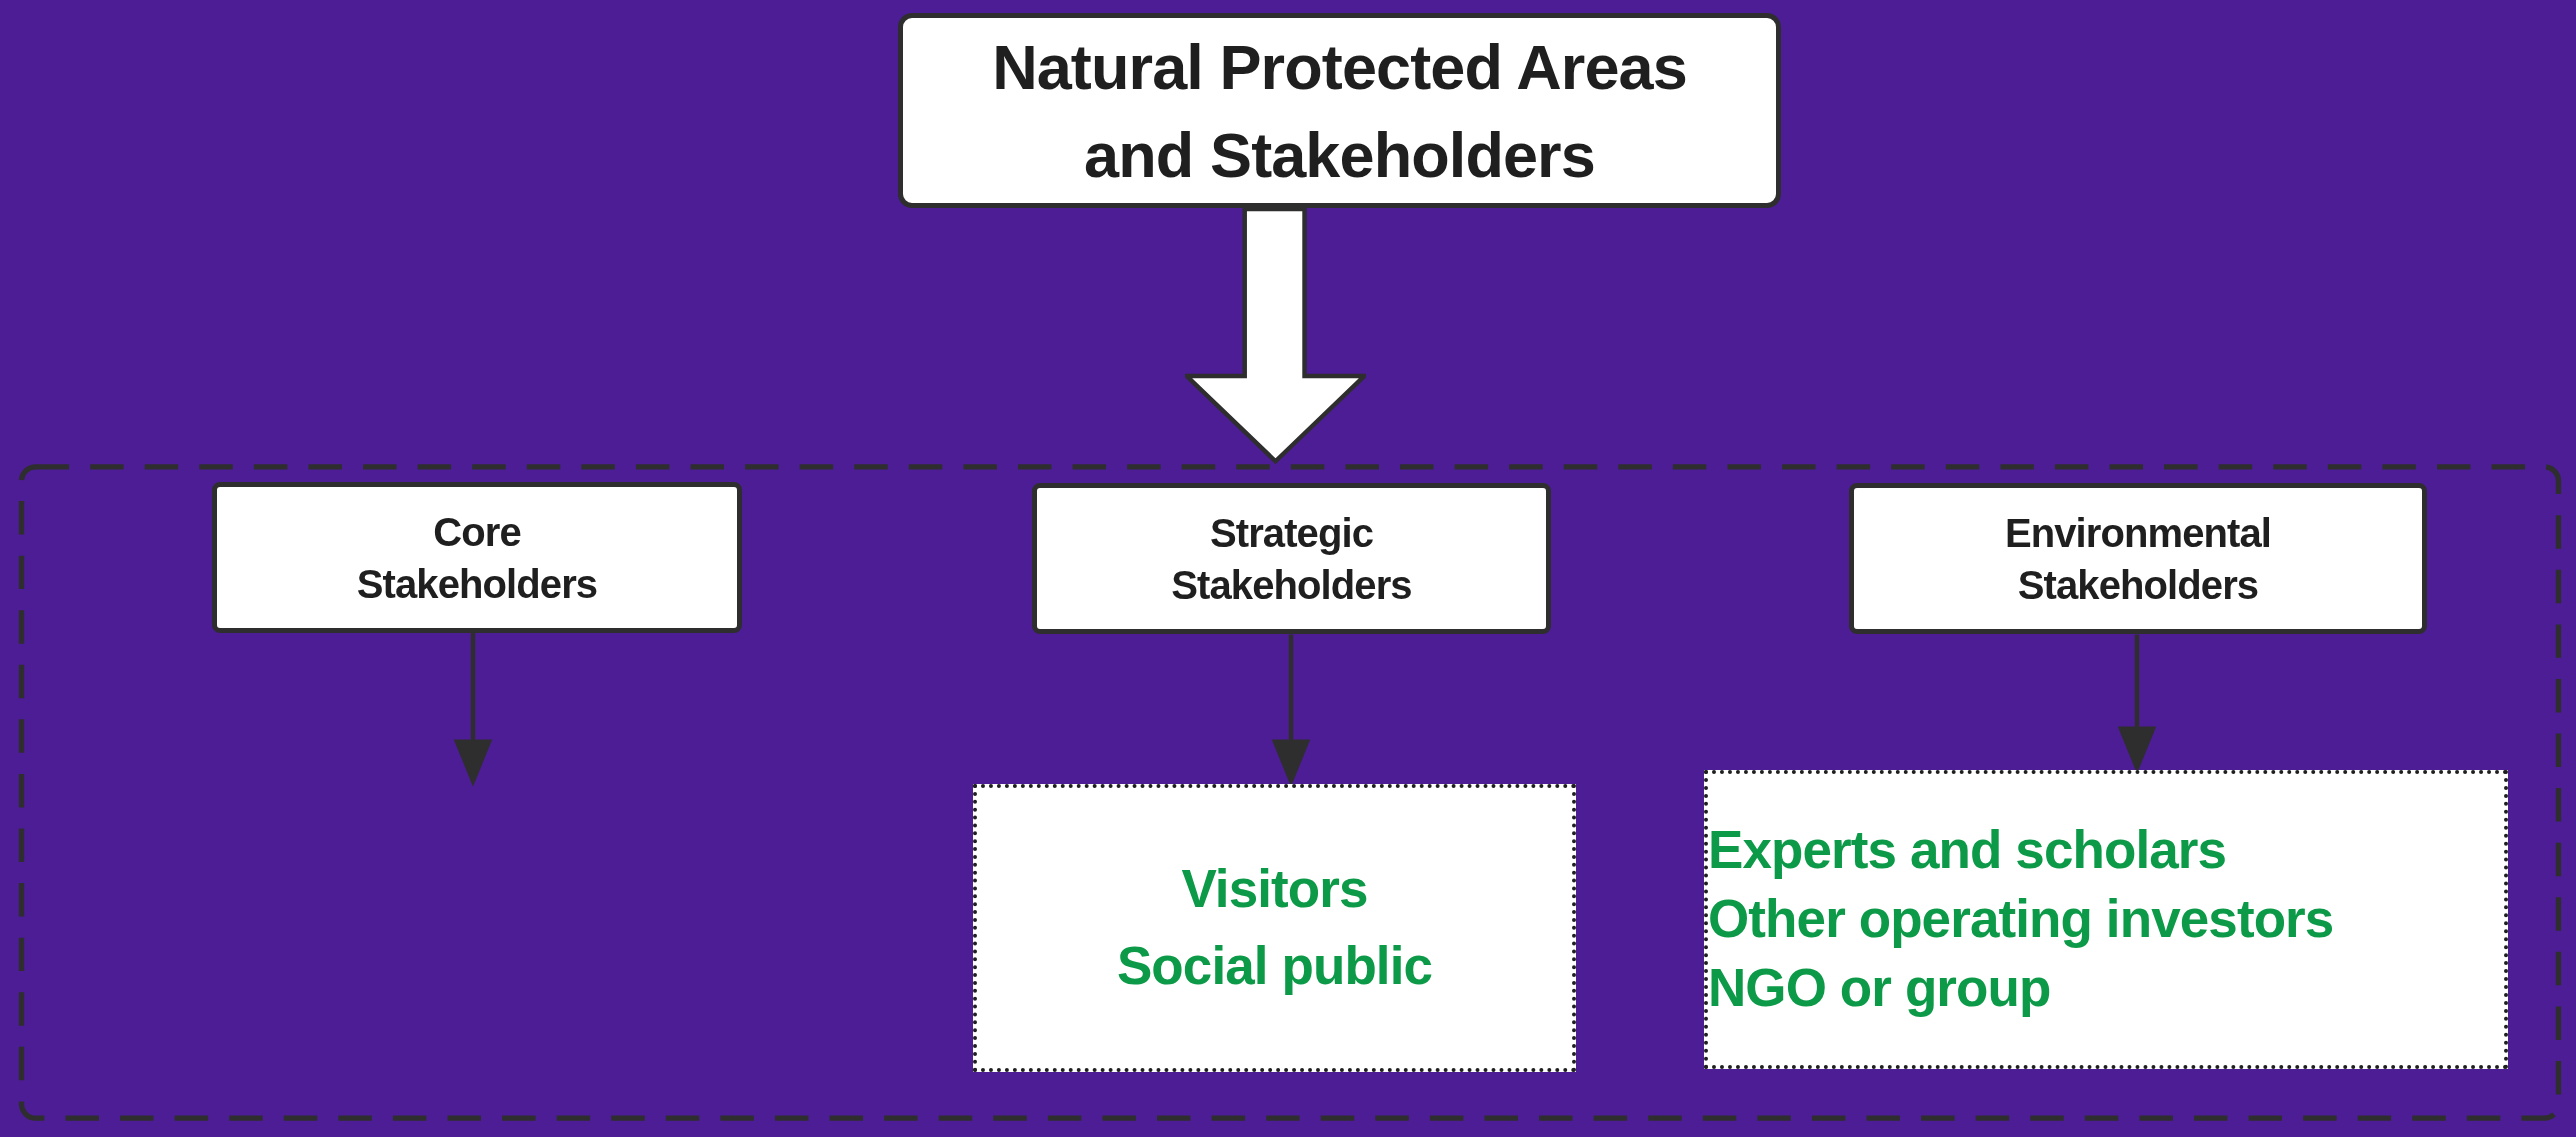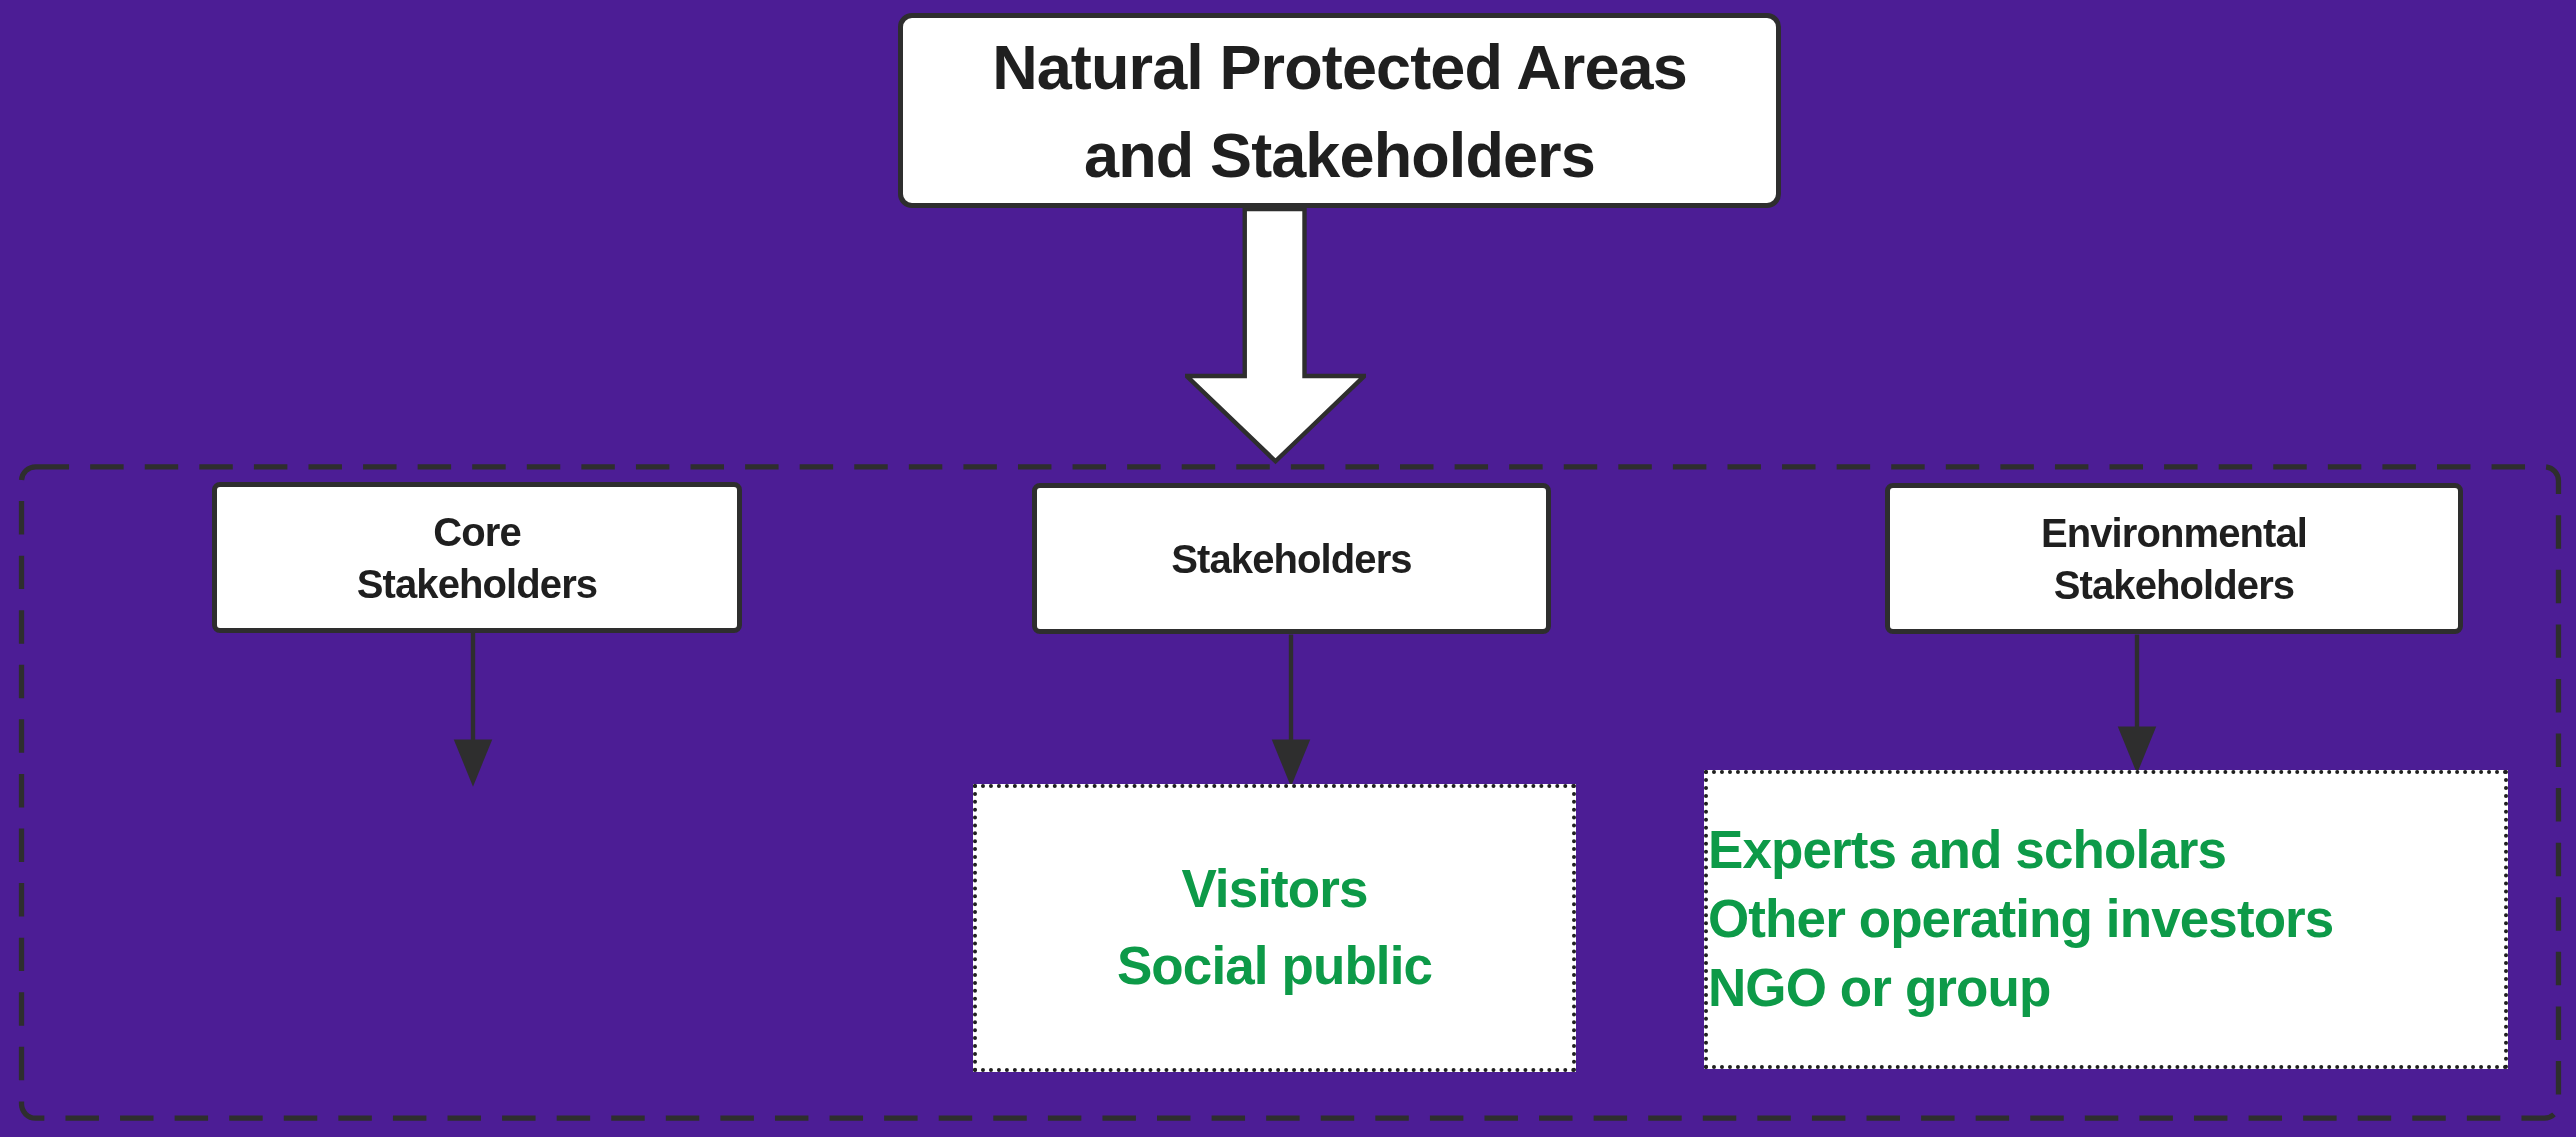--- a/index.html
+++ b/index.html
@@ -27,21 +27,21 @@
     font-size:63px;line-height:1.4;
     letter-spacing:-0.9px;
   }
   .header-box{
     border-radius:8px;
     font-size:40px;line-height:1.3;
     letter-spacing:-0.9px;
   }
   .header-core{left:212px;top:482px;width:530px;height:151px;}
   .header-strategic{left:1032px;top:483px;width:519px;height:151px;}
-  .header-environmental{left:1849px;top:483px;width:578px;height:151px;margin-left:36px;}
+  .header-environmental{left:1849px;top:483px;width:578px;height:151px;}
   .dotted-box{
     position:absolute;
     background:#ffffff;
     border:4.4px dotted #1f1f1f;
     display:flex;flex-direction:column;justify-content:center;
     font-weight:bold;
     font-size:53px;
     color:#0d9a48;
     letter-spacing:-0.9px;
   }
@@ -85,20 +85,21 @@
   <div class="solid-box header-box header-core">
     <div>Core</div>
     <div>Stakeholders</div>
   </div>
   <svg class="abs" style="left:452px;top:632px;" width="42" height="157" viewBox="0 0 48 178">
     <line x1="24" y1="0" x2="24" y2="126" stroke="#2e2e2e" stroke-width="5"></line>
     <polygon points="2,122 46,122 24,176" fill="#2e2e2e"></polygon>
   </svg>
 
   <div class="solid-box header-box header-strategic">
+    <div>Strategic</div>
     <div>Stakeholders</div>
   </div>
   <svg class="abs" style="left:1270px;top:634px;" width="42" height="155" viewBox="0 0 48 176">
     <line x1="24" y1="0" x2="24" y2="124" stroke="#2e2e2e" stroke-width="5"></line>
     <polygon points="2,120 46,120 24,174" fill="#2e2e2e"></polygon>
   </svg>
   <div class="dotted-box items-strategic">
     <div class="item">Visitors</div>
     <div class="item">Social public</div>
   </div>

